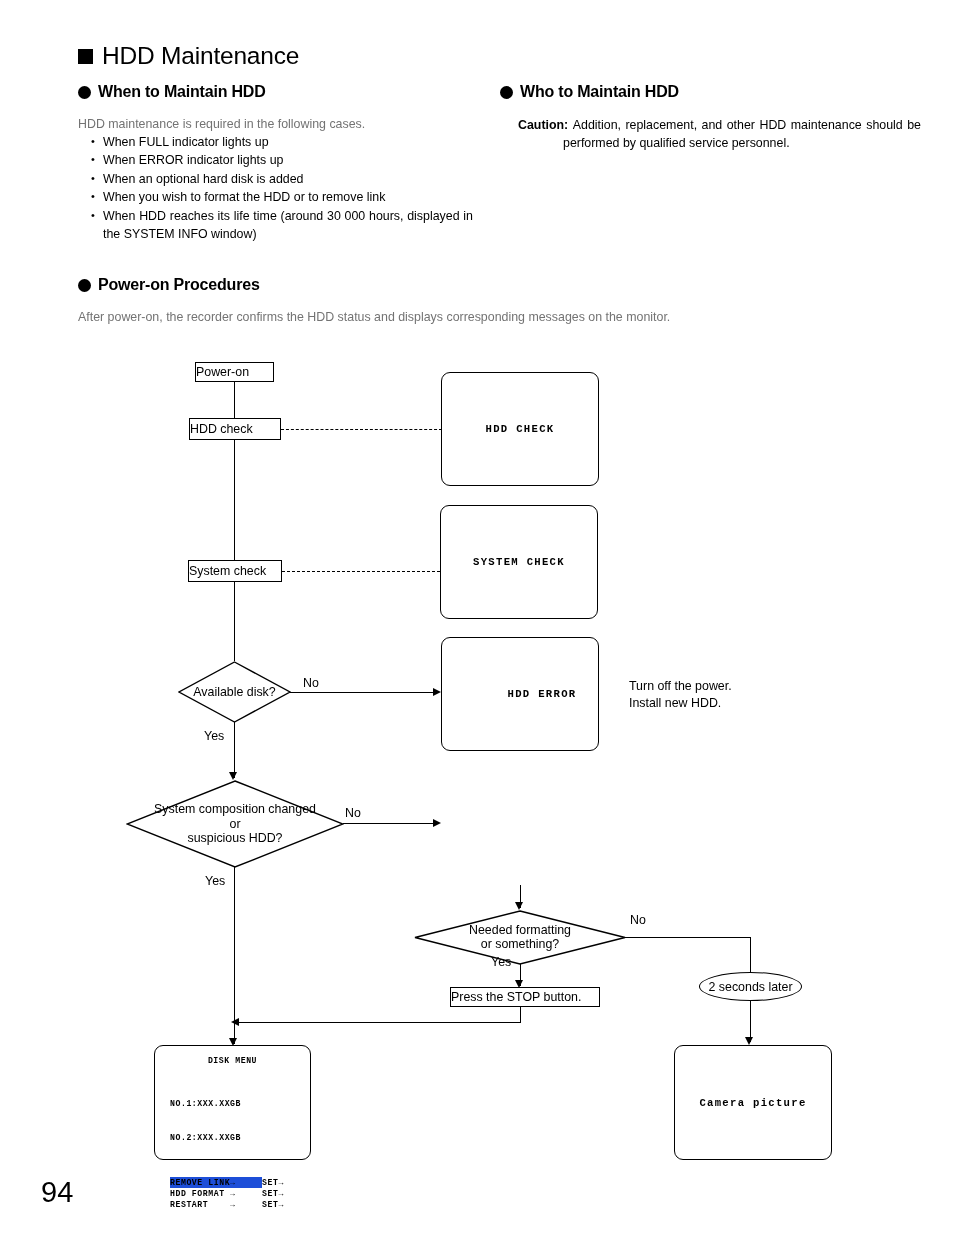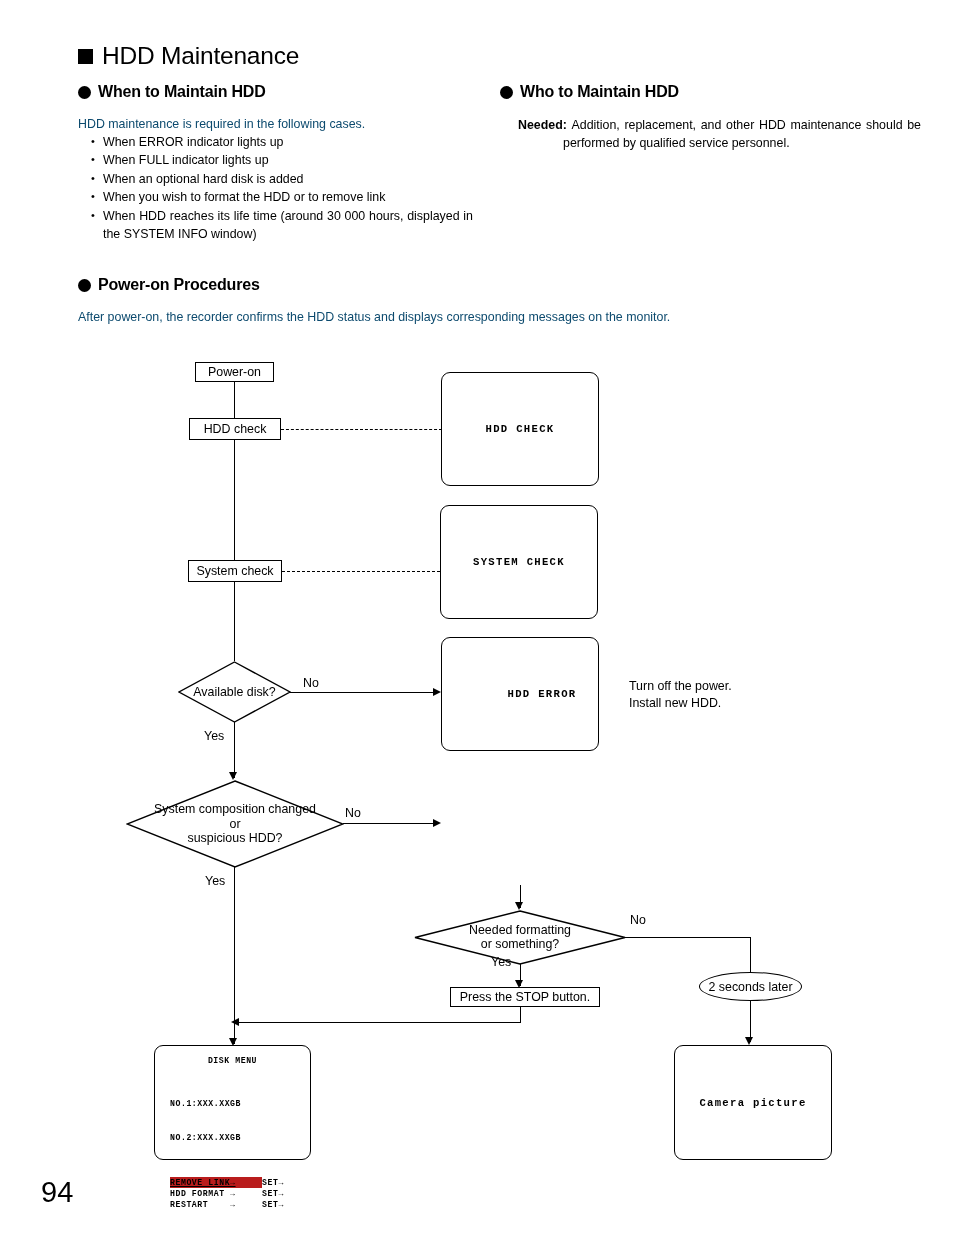--- a/index.html
+++ b/index.html
@@ -60,21 +60,21 @@
     font-weight: bold;
     letter-spacing: -0.2px;
     line-height: 1;
   }
 
   
   .body-text {
     position: absolute;
     font-size: 12.4px;
     line-height: 18.3px;
-    color: #0c4a6e;
+    color: #737373;
   }
   ul.bullets {
     margin: 0;
     padding: 0;
     list-style: none;
   }
   ul.bullets li {
     position: relative;
     padding-left: 17px;
     font-size: 12.4px;
@@ -100,21 +100,21 @@
   }
   .caution-lbl { font-weight: bold; }
 
   .proc-box {
     position: absolute;
     border: 1.4px solid #000;
     background: #fff;
     box-sizing: border-box;
     display: flex;
     align-items: center;
-    justify-content: center;
+    justify-content: flex-start;
     font-size: 12.4px;
     line-height: 1.15;
     color: #000;
     z-index: 3;
   }
 
   .monitor {
     position: absolute;
     border: 1.4px solid #000;
     border-radius: 9px;
@@ -222,21 +222,21 @@
     line-height: 11.4px;
     letter-spacing: 0.55px;
     color: #000;
     padding: 9px 0 0 0;
   }
   .menu-title { text-align: center; white-space: pre; }
   .menu-caps { margin-top: 9px; padding-left: 15px; white-space: pre; }
   .menu-items { margin-top: 10px; padding-left: 15px; }
   .menu-row { display: flex; white-space: pre; }
   .menu-row .m-left { width: 92px; display: inline-block; }
-  .menu-row.selected .m-left { background: #b91c1c; text-decoration: underline; }
+  .menu-row.selected .m-left { background: #1d4ed8; }
 
   
   .page-no {
     position: absolute;
     left: 41px;
     top: 1178px;
     font-size: 29px;
     line-height: 1;
     color: #000;
   }
@@ -252,34 +252,34 @@
   </div>
 
   <div class="h2-row" style="left:78px; top:84px;">
     <span class="dot-bullet"></span>
     <span class="h2-text">When to Maintain HDD</span>
   </div>
 
   <div class="body-text" style="left:78px; top:115px; width:385px;">HDD maintenance is required in the following cases.</div>
 
   <ul class="bullets" style="position:absolute; left:86px; top:133px; width:378px;">
+    <li>When FULL indicator lights up</li>
     <li>When ERROR indicator lights up</li>
-    <li>When FULL indicator lights up</li>
     <li>When an optional hard disk is added</li>
     <li>When you wish to format the HDD or to remove link</li>
     <li class="justify" style="width:370px;">When HDD reaches its life time (around 30 000 hours, displayed in the SYSTEM INFO window)</li>
   </ul>
 
   <div class="h2-row" style="left:500px; top:84px;">
     <span class="dot-bullet"></span>
     <span class="h2-text">Who to Maintain HDD</span>
   </div>
 
   <div class="caution-block" style="left:518px; top:116px;">
-    <span class="caution-lbl">Needed:</span><span>&nbsp;</span><span>Addition, replacement, and other HDD maintenance should be performed by qualified service personnel.</span>
+    <span class="caution-lbl">Caution:</span><span>&nbsp;</span><span>Addition, replacement, and other HDD maintenance should be performed by qualified service personnel.</span>
   </div>
 
   <div class="h2-row" style="left:78px; top:277px;text-align:right;">
     <span class="dot-bullet"></span>
     <span class="h2-text">Power-on Procedures</span>
   </div>
 
   <div class="body-text" style="left:78px; top:308px; width:800px;">After power-on, the recorder confirms the HDD status and displays corresponding messages on the monitor.</div>
 
   <div class="vline" style="left:234px; top:381px; height:112px;"></div>

